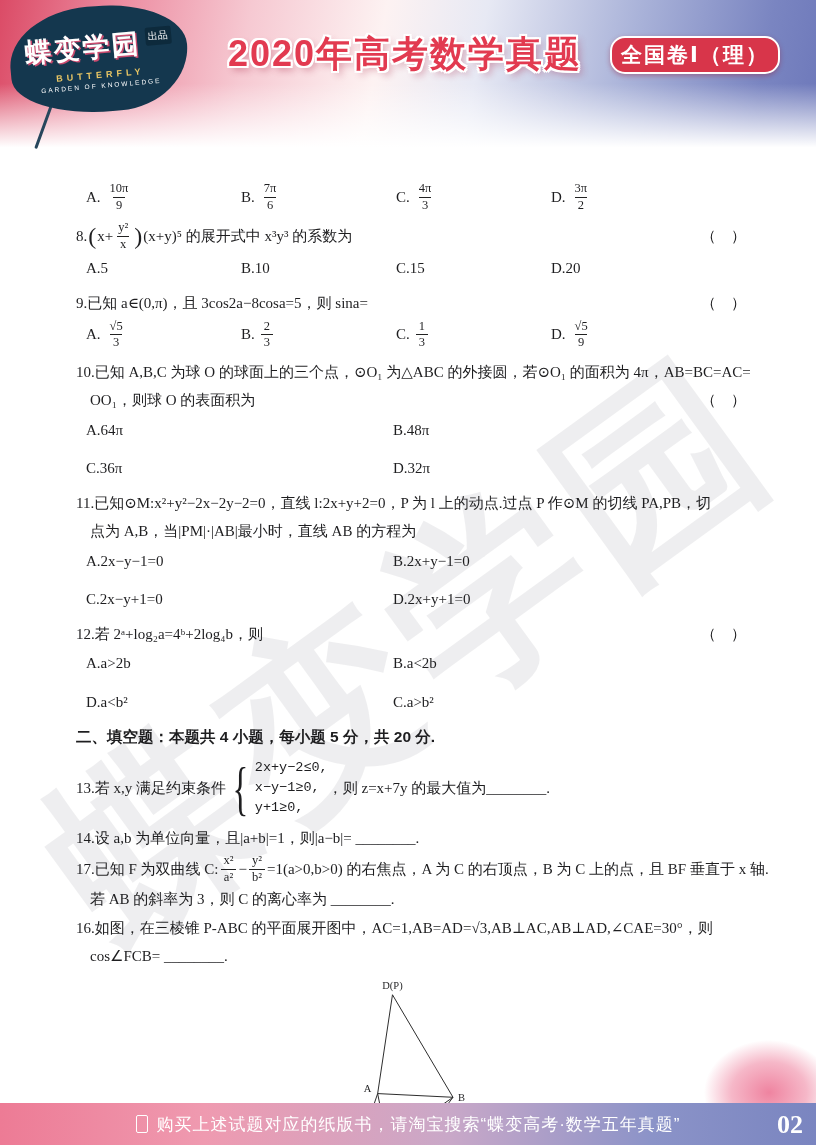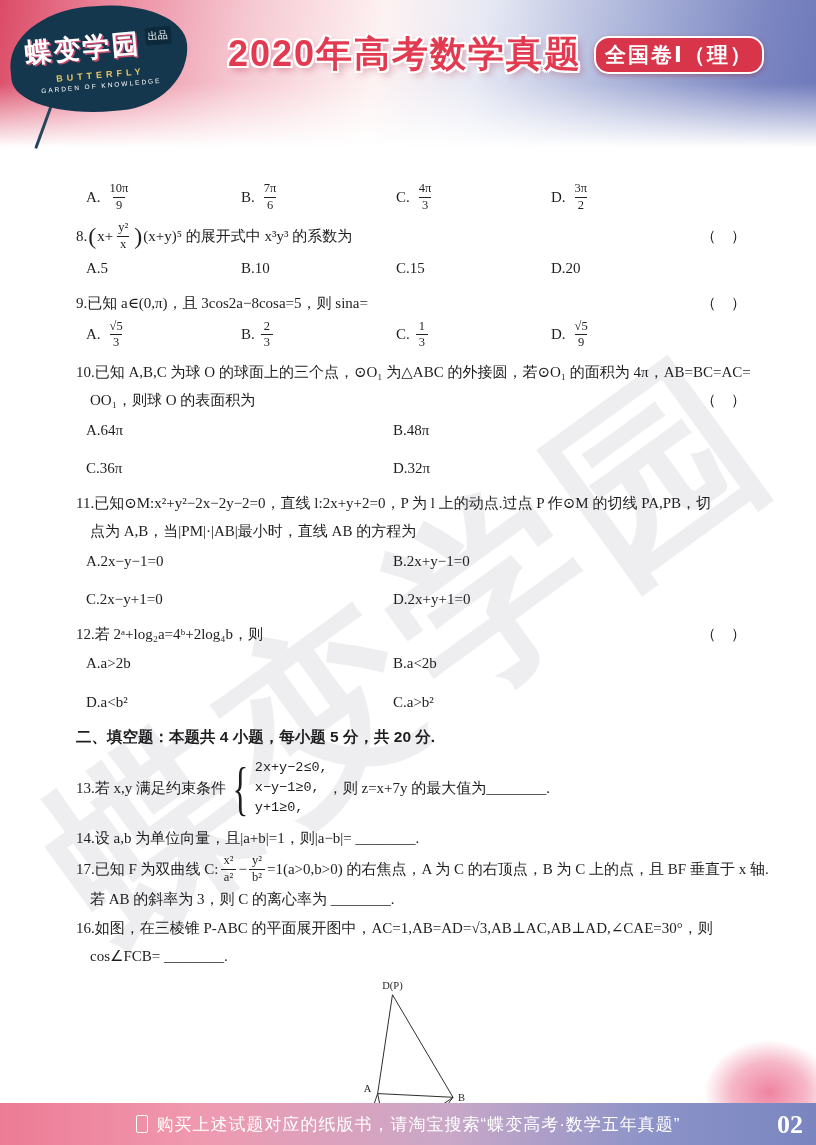--- a/index.html
+++ b/index.html
@@ -15,21 +15,21 @@
     border-radius:48% 52% 42% 58% / 55% 45% 60% 40%;transform:rotate(-5deg);
     display:flex;flex-direction:column;align-items:center;justify-content:center;color:#fff;z-index:3;}
   .logo-stem{position:absolute;top:104px;left:42px;width:3px;height:46px;background:#27465c;
     transform:rotate(20deg);border-radius:2px;z-index:2;}
   .logo-top{display:flex;align-items:flex-start;gap:5px;}
   .logo-name{font-size:27px;font-weight:bold;font-family:"Liberation Sans","DejaVu Sans",sans-serif;
     letter-spacing:2px;text-shadow:1.5px 1.5px 0 #c94a6e;}
   .logo-mark{font-size:10px;background:#0d2a3c;padding:2px 3px;border-radius:2px;margin-top:3px;}
   .logo-sub1{color:#e9c664;font-size:9px;letter-spacing:4px;margin-top:5px;font-family:"Liberation Sans",sans-serif;font-weight:bold;}
   .logo-sub2{color:#fff;font-size:6.5px;letter-spacing:2px;margin-top:2px;font-family:"Liberation Sans",sans-serif;}
-  .title-wrap{position:absolute;top:30px;left:228px;display:flex;align-items:center;gap:12px;z-index:3;white-space:nowrap;}
+  .title-wrap{position:absolute;top:30px;left:228px;display:flex;align-items:center;gap:28px;z-index:3;white-space:nowrap;}
   .main-title{font-family:"Liberation Sans","DejaVu Sans",sans-serif;font-weight:bold;font-size:36px;
     color:#e23a50;letter-spacing:2px;
     text-shadow:2px 0 0 #fff,-2px 0 0 #fff,0 2px 0 #fff,0 -2px 0 #fff,2px 2px 0 #fff,-2px -2px 0 #fff,2px -2px 0 #fff,-2px 2px 0 #fff,4px 4px 7px rgba(170,40,70,.45);}
   .badge{background:#d8354a;color:#fff;font-family:"Liberation Sans","DejaVu Sans",sans-serif;font-weight:bold;
     font-size:21px;padding:3px 9px;border:2px solid #fff;border-radius:15px;letter-spacing:2px;
     box-shadow:0 2px 5px rgba(150,30,60,.4);}
 
   
   .watermark{position:absolute;top:520px;left:-40px;width:900px;text-align:center;z-index:0;
     font-size:195px;font-family:"Liberation Sans","DejaVu Sans",sans-serif;font-weight:bold;

